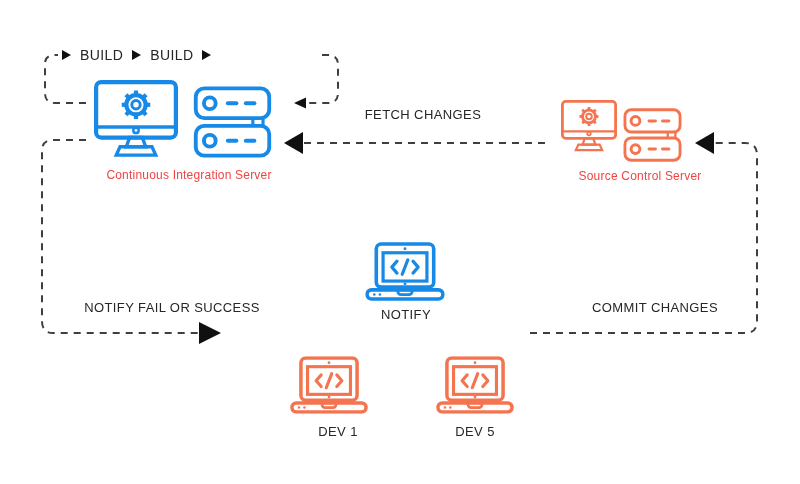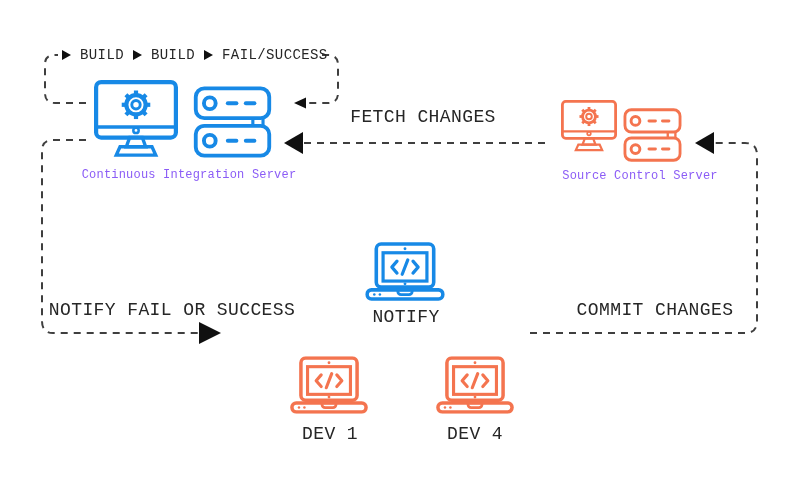--- a/index.html
+++ b/index.html
@@ -1,36 +1,36 @@
 <!DOCTYPE html>
 <html style="--blue: #1789E6; --orange: #F4744F; --line: #3F3F3F; --arrow: #101010; --text: #262626;"><head>
 <meta charset="utf-8">
 <style>
   :root{
     --blue:#1789E6; --orange:#F4744F; --line:#3F3F3F; --arrow:#101010; --text:#262626;
   }
   html,body{margin:0;padding:0;background:#fff;}
   #canvas{
     position:relative; width:800px; height:484px; background:#ffffff;
-    font-family:Liberation Mono, monospace; overflow:hidden;
+    font-family:Liberation Sans, sans-serif; overflow:hidden;
   }
   #flow-svg{position:absolute; left:0; top:0; width:800px; height:484px;}
   .dash{fill:none; stroke:var(--line); stroke-width:2; stroke-dasharray:7 6;}
   .arrowhead{fill:var(--arrow); stroke:none;}
   .icon{position:absolute;}
   .icon svg{display:block; width:100%; height:100%;}
   .blue{color:var(--blue);}
   .orange{color:var(--orange);}
   .caps-label{
     position:absolute; transform:translateX(-50%); white-space:nowrap;
-    font-size:18px; letter-spacing:.4px; color:var(--text); font-weight:normal;
+    font-size:13px; letter-spacing:.4px; color:var(--text); font-weight:normal;
   }
   .node-label{
     position:absolute; transform:translateX(-50%); white-space:nowrap;
-    font-size:12px; letter-spacing:.2px; color:#8b5cf6;
+    font-size:12px; letter-spacing:.2px; color:#ef4444;
   }
   .node-label.md{font-size:12px;}
   #pipeline-steps{
     position:absolute; left:62px; top:46px; height:18px;
     display:flex; align-items:center; gap:9px;
   }
   #pipeline-steps .step{font-size:14px; letter-spacing:.4px; color:var(--text); white-space:nowrap;}
   .tri-right{
     width:0; height:0; border-top:5px solid transparent; border-bottom:5px solid transparent;
     border-left:9px solid var(--arrow);
@@ -120,21 +120,20 @@
       <path class="arrowhead" d="M 199,322 L 199,344 L 221,333 Z"></path>
     </g>
   </svg>
 
   <div id="pipeline-steps">
     <span class="tri-right"></span>
     <span class="step">BUILD</span>
     <span class="tri-right"></span>
     <span class="step">BUILD</span>
     <span class="tri-right"></span>
-    <span class="step">FAIL/SUCCESS</span>
   </div>
 
   <div class="icon blue" style="left:94px; top:80px; width:84px; height:84px;">
     <svg viewBox="0 0 100 100">
         <use href="#sym-monitor"></use>
       </svg>
   </div>
   <div class="icon blue" style="left:193px; top:86px; width:79px; height:72px;">
     <svg viewBox="0 0 100 92">
         <use href="#sym-servers"></use>
@@ -163,22 +162,22 @@
         <use href="#sym-laptop"></use>
       </svg>
   </div>
   <div class="caps-label" style="left:406px; top:307px;">NOTIFY</div>
 
   <div class="icon orange" style="left:290px; top:356px; width:78px; height:58px;">
     <svg viewBox="0 0 100 74">
         <use href="#sym-laptop"></use>
       </svg>
   </div>
-  <div class="caps-label" style="left:330px; top:424px;">DEV 1</div>
+  <div class="caps-label" style="left:338px; top:424px;">DEV 1</div>
 
   <div class="icon orange" style="left:436px; top:356px; width:78px; height:58px;">
     <svg viewBox="0 0 100 74">
         <use href="#sym-laptop"></use>
       </svg>
   </div>
-  <div class="caps-label" style="left:475px; top:424px;">DEV 4</div>
+  <div class="caps-label" style="left:475px; top:424px;">DEV 5</div>
 
 </div>
 
 </body></html>

